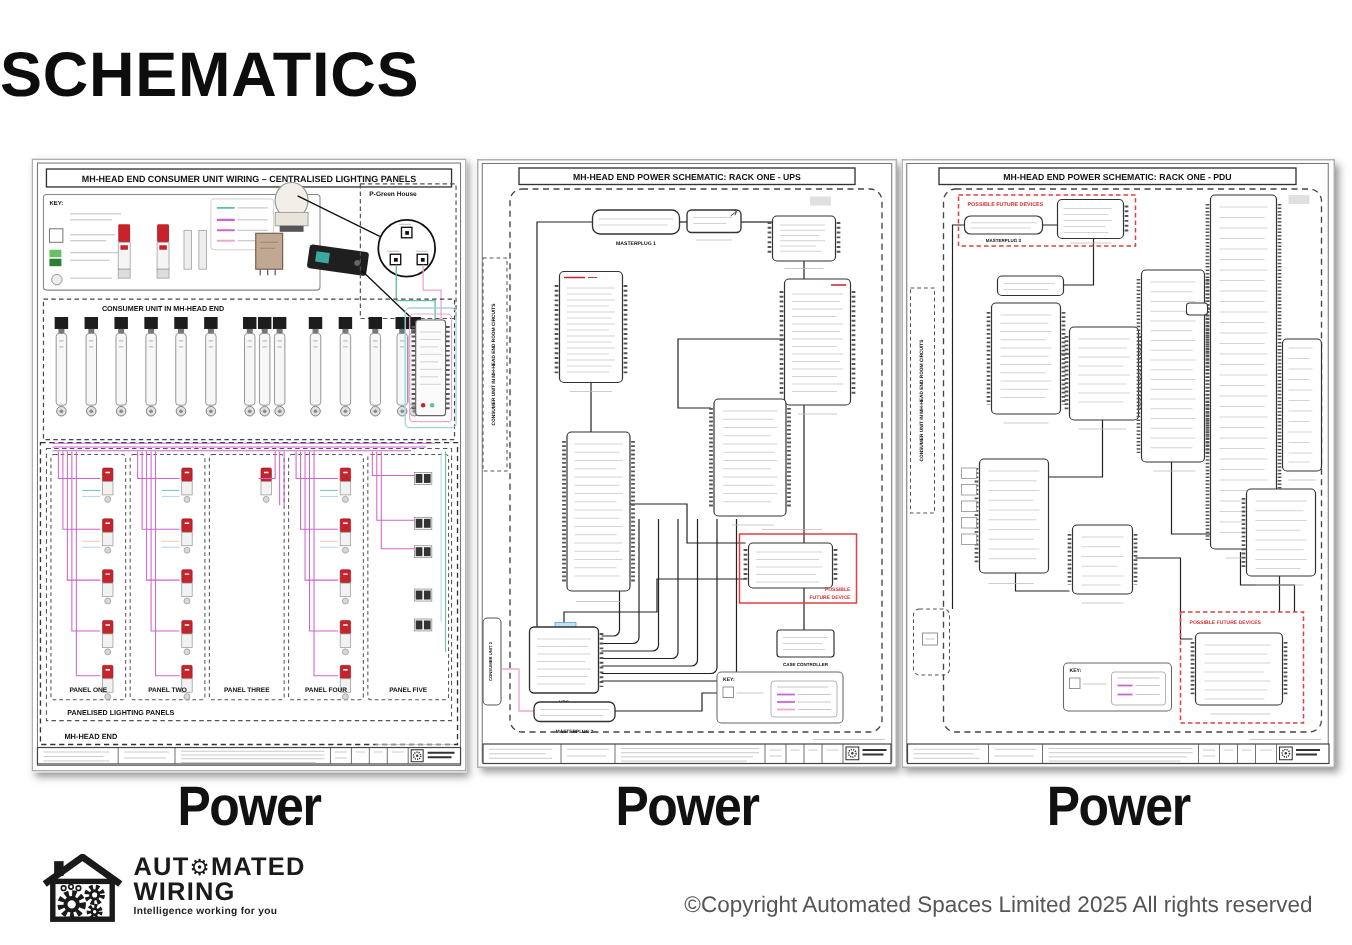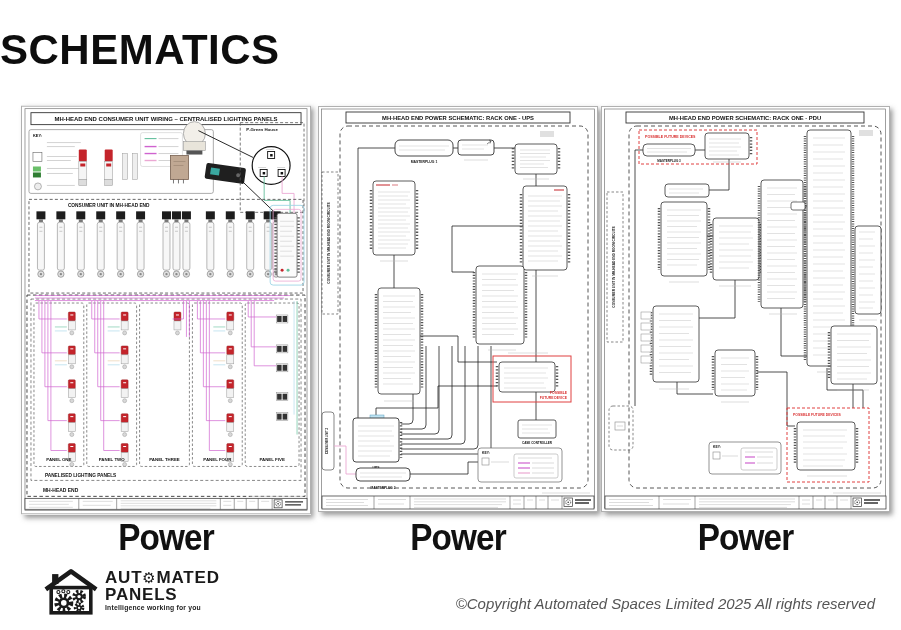--- a/index.html
+++ b/index.html
@@ -4,26 +4,26 @@
 <style>
   html,body{margin:0;padding:0;background:#fff;}
   .page{position:relative;width:901px;height:630px;background:#ffffff;overflow:hidden;
         font-family:"Liberation Sans","DejaVu Sans",sans-serif;}
   .main-title{position:absolute;top:26px;left:0;right:0;text-align:left;margin:0;
         font-size:42px;font-weight:800;letter-spacing:.5px;color:#0d0d0d;}
   .sheet{position:absolute;background:#fff;box-shadow:2.5px 3px 5px rgba(70,70,70,.55);}
   .sheet svg{display:block;}
   .caption{position:absolute;text-align:center;font-size:37px;font-weight:800;color:#111;
         letter-spacing:-1px;transform:scaleX(.9);}
-  .logo{position:absolute;left:44px;top:569px;display:flex;align-items:flex-start;gap:7px;}
+  .logo{position:absolute;left:28px;top:569px;display:flex;align-items:flex-start;gap:7px;}
   .logo-text{display:flex;flex-direction:column;line-height:1;}
   .logo-line{font-size:17px;font-weight:800;letter-spacing:.8px;color:#1a1a1a;}
   .logo-line .gear-o{font-size:15px;font-weight:400;}
   .tagline{font-size:6.8px;font-weight:700;color:#222;margin-top:2px;letter-spacing:.2px;}
-  .copyright{position:absolute;right:26px;top:595px;font-size:15px;color:#555;font-style:italic;}
+  .copyright{position:absolute;right:26px;top:595px;font-size:15px;color:#555;}
   svg text{font-family:"Liberation Sans","DejaVu Sans",sans-serif;}
 </style>
 </head>
 <body>
 
 <div class="page">
 
   <h1 class="main-title">SCHEMATICS</h1>
 
   <div class="sheet" style="left:21px;top:105px;width:290px;height:410px;">
@@ -536,20 +536,20 @@
       <circle cx="27" cy="25" r="1.7" fill="#fff" stroke="#1a1a1a" stroke-width="1.2"></circle>
       <circle cx="22" cy="37" r="8" fill="none" stroke="#1a1a1a" stroke-width="5" stroke-dasharray="3,2.4"></circle>
       <circle cx="22" cy="37" r="4.6" fill="none" stroke="#1a1a1a" stroke-width="3"></circle>
       <circle cx="39" cy="30" r="5.6" fill="none" stroke="#1a1a1a" stroke-width="4" stroke-dasharray="2.5,2"></circle>
       <circle cx="39" cy="30" r="3" fill="none" stroke="#1a1a1a" stroke-width="2.2"></circle>
       <circle cx="39" cy="42.5" r="4.2" fill="none" stroke="#1a1a1a" stroke-width="3.4" stroke-dasharray="2.1,1.7"></circle>
       <circle cx="39" cy="42.5" r="2.2" fill="none" stroke="#1a1a1a" stroke-width="1.8"></circle>
     </svg>
     <div class="logo-text">
       <div class="logo-line"><span>AUT</span><span class="gear-o">⚙</span><span>MATED</span></div>
-      <div class="logo-line">PANELS</div>
+      <div class="logo-line">WIRING</div>
       <div class="tagline">Intelligence working for you</div>
     </div>
   </div>
 
   <div class="copyright">©Copyright Automated Spaces Limited 2025 All rights reserved</div>
 
 </div>
 
 </body></html>

